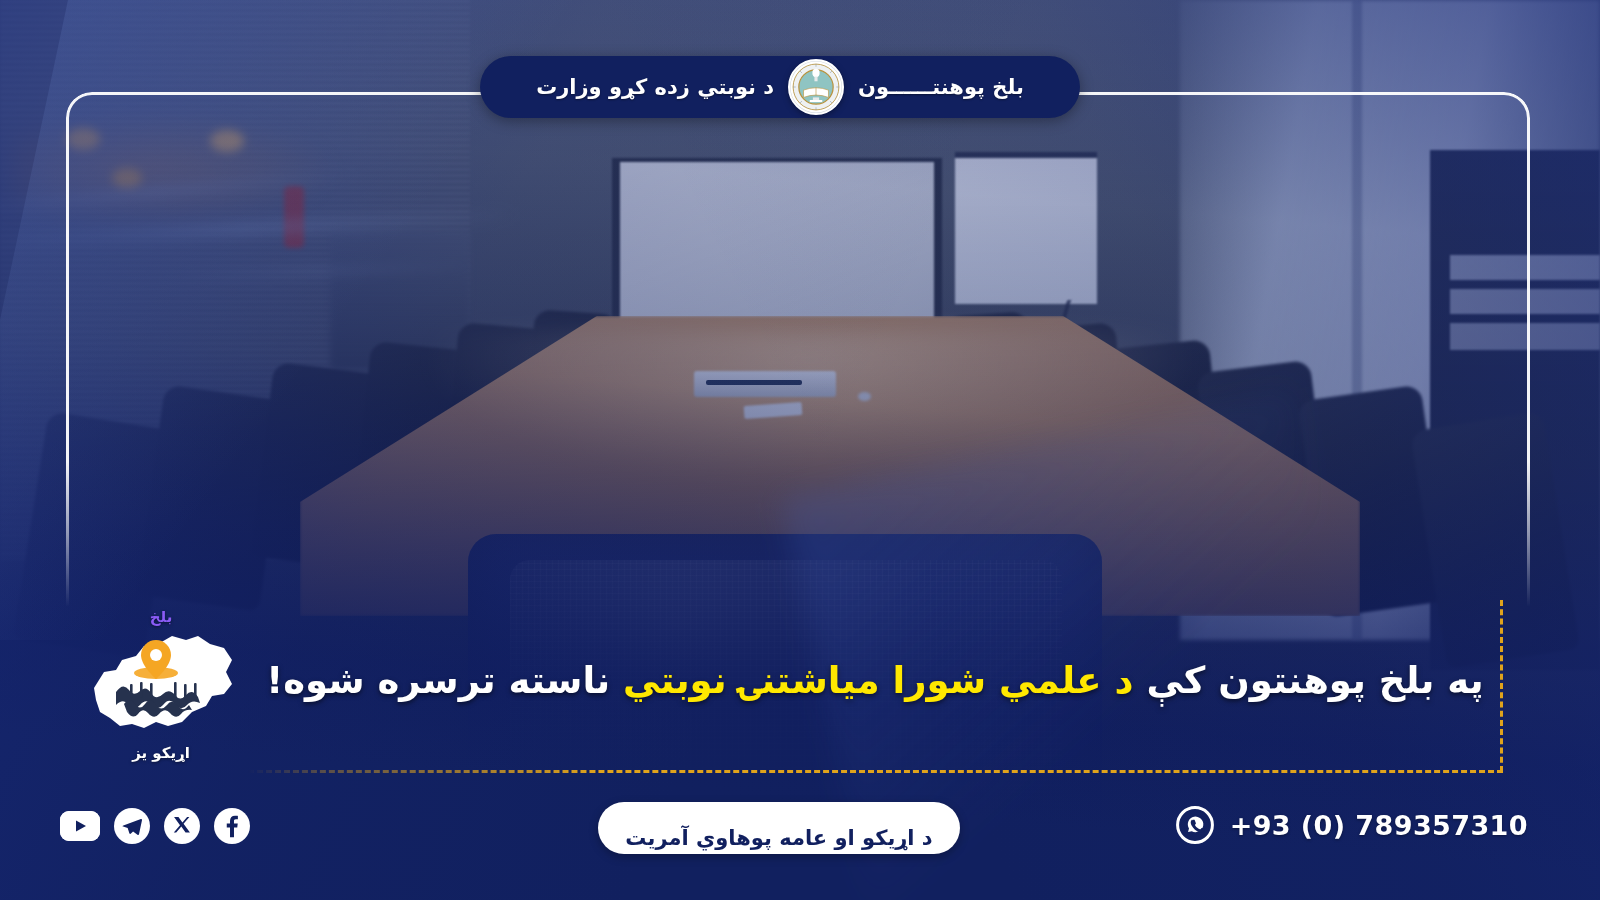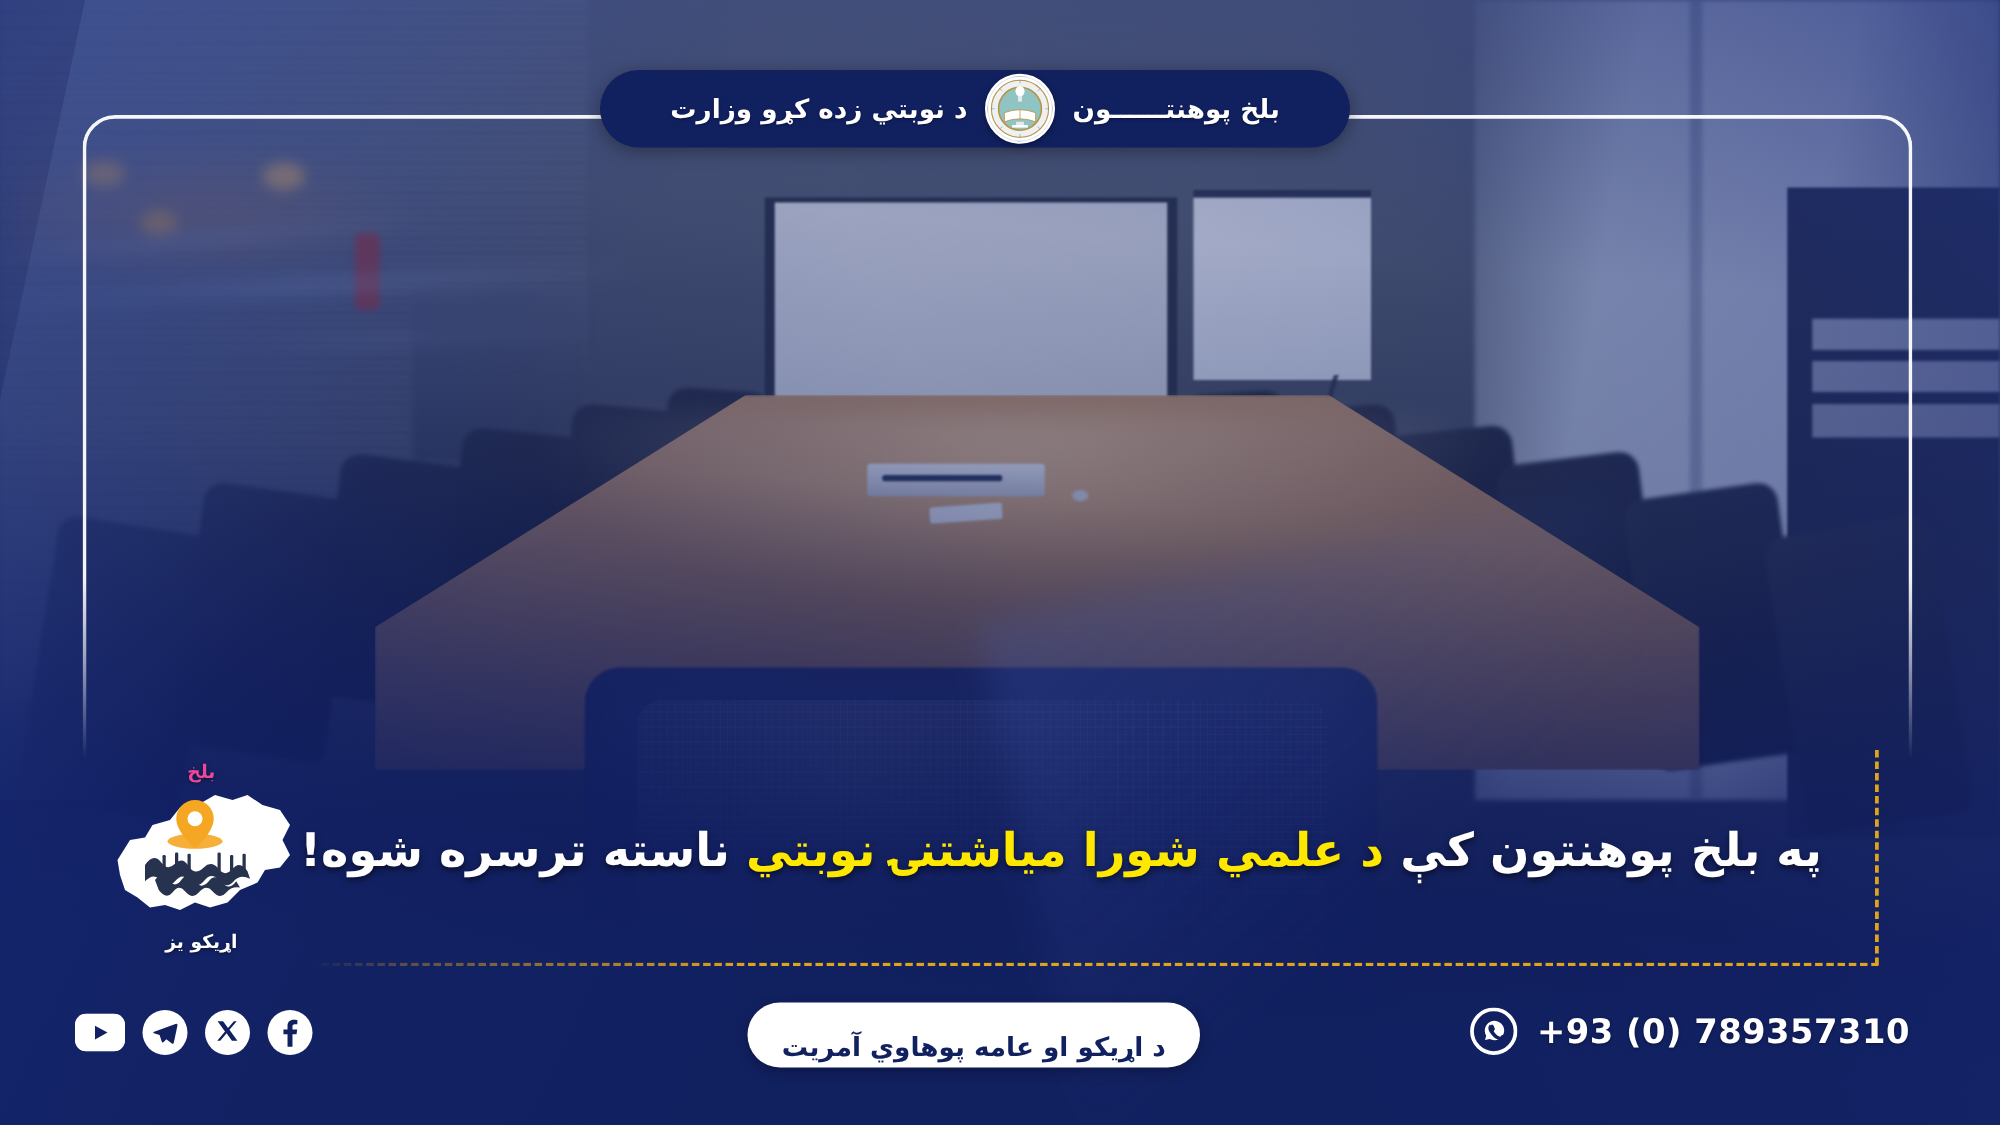--- a/index.html
+++ b/index.html
@@ -232,35 +232,35 @@
   .dash-h {
     position:absolute; left:248px; top:770px; width:1255px; height:0;
     border-top:3px dashed #e0a31c;
     -webkit-mask-image:linear-gradient(90deg, rgba(0,0,0,0) 0%, rgba(0,0,0,.35) 6%, #000 28%, #000 100%);
             mask-image:linear-gradient(90deg, rgba(0,0,0,0) 0%, rgba(0,0,0,.35) 6%, #000 28%, #000 100%);
   }
 
   
   .headline {
     position:absolute; left:240px; top:656px; width:1270px;
-    text-align:left; direction:rtl;
+    text-align:center; direction:rtl;
     font-size:37px; font-weight:bold; line-height:1.35;
     color:#ffffff;
     text-shadow:0 2px 5px rgba(0,0,0,.55);
     white-space:nowrap;
   }
   .hl-y { color:#ffe800; }
 
   
   .maplogo {
     position:absolute; left:86px; top:608px; width:150px; height:152px;
   }
   .maplogo .mlabel-top {
     position:absolute; left:0; right:0; top:0; text-align:center;
-    color:#ec4899; font-size:15px; font-weight:bold;
+    color:#8b5cf6; font-size:15px; font-weight:bold;
     text-shadow:0 1px 3px rgba(0,0,0,.5);
   }
   .maplogo .mlabel-bot {
     position:absolute; left:0; right:0; bottom:-2px; text-align:center;
     color:#ffffff; font-size:15px; font-weight:bold;
     text-shadow:0 1px 3px rgba(0,0,0,.5);
   }
   .map-svg { position:absolute; left:0; top:18px; width:150px; height:116px; }
 
   

